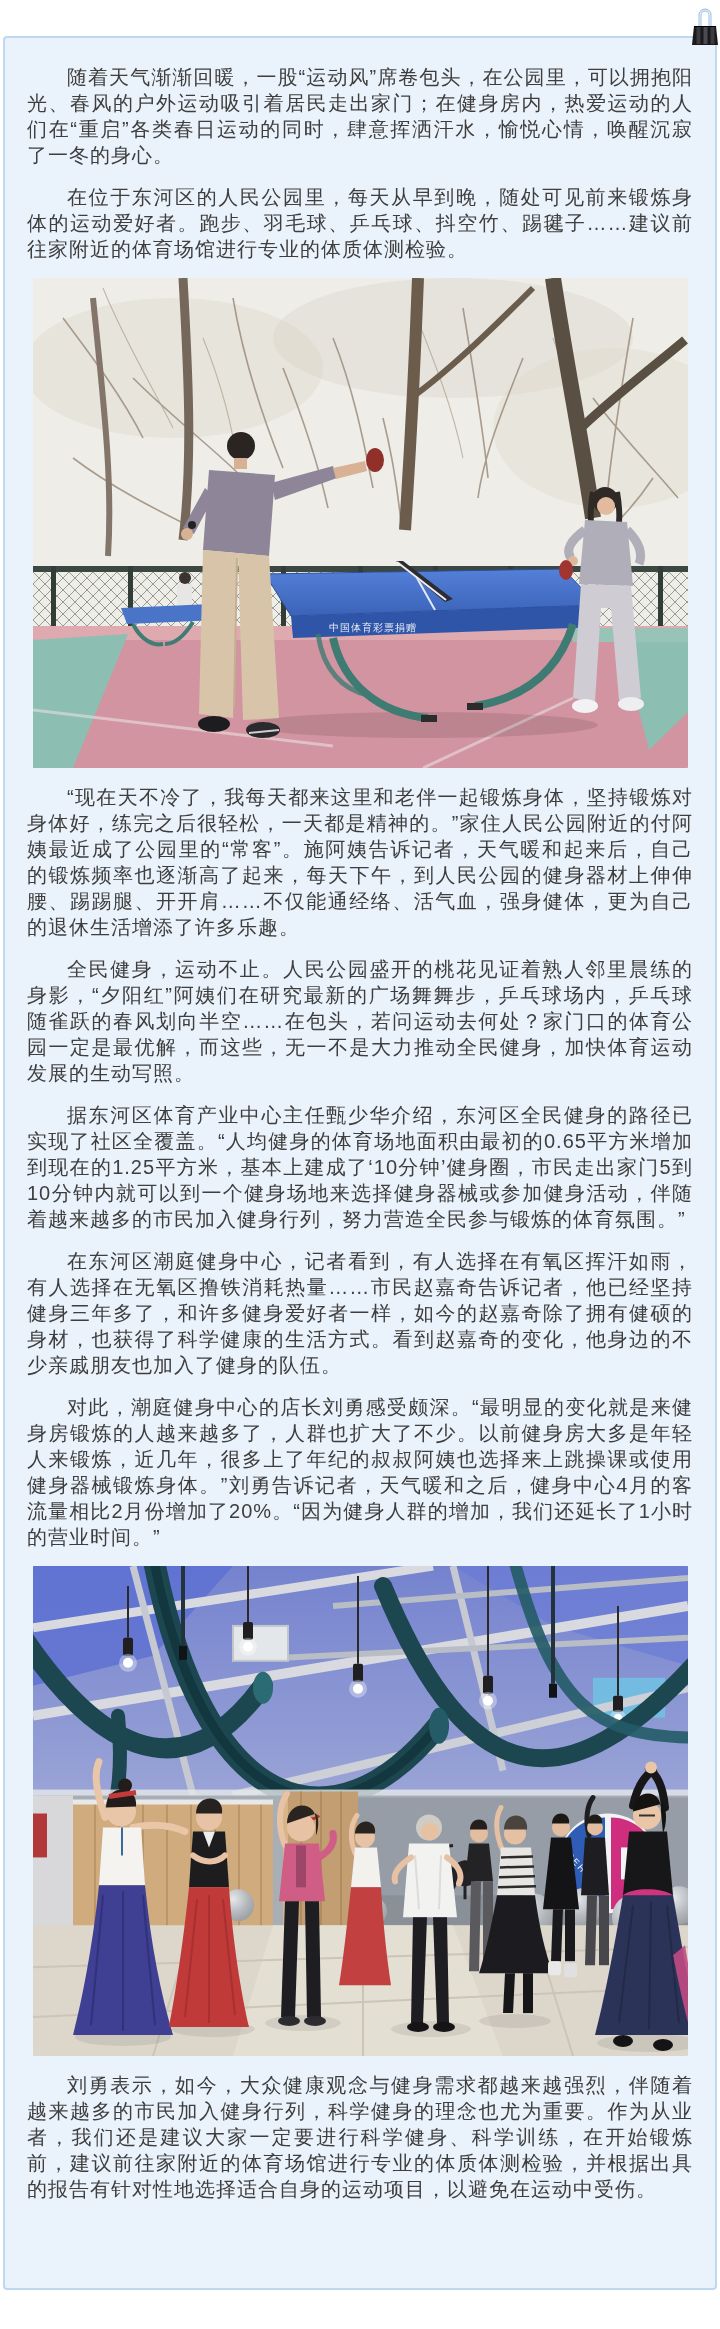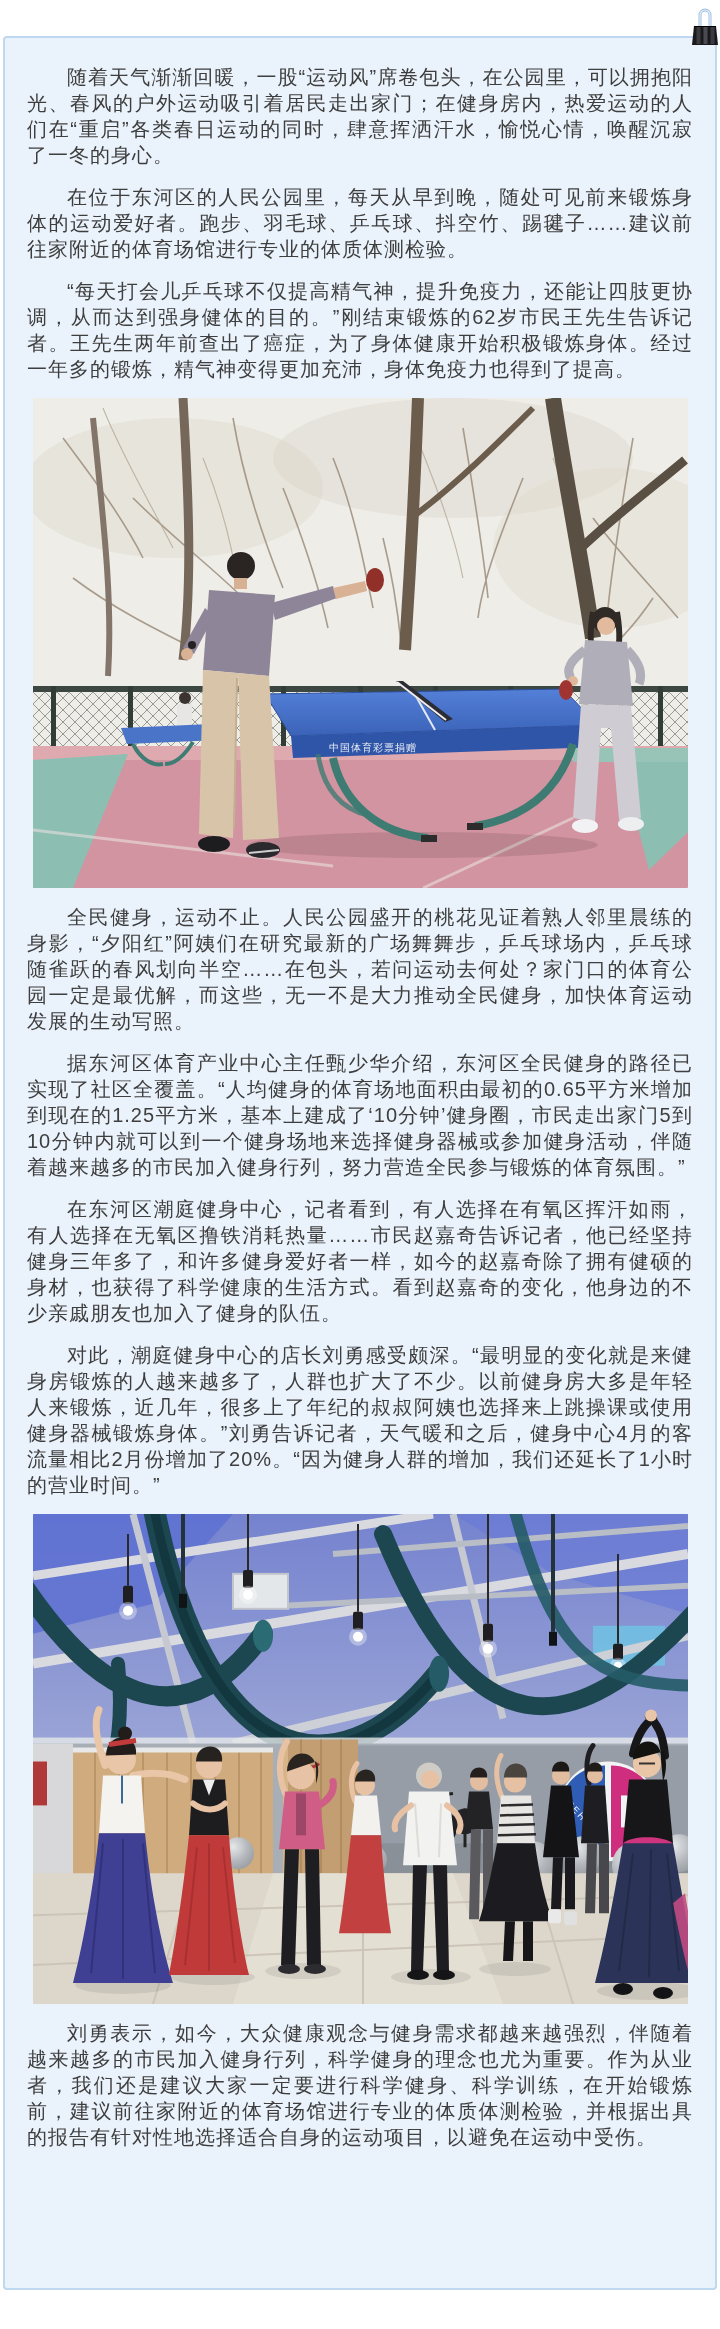--- a/index.html
+++ b/index.html
@@ -30,21 +30,20 @@
     <rect x="6.5" y="21" width="4" height="17" fill="#3b3b41"></rect>
     <rect x="13.5" y="21" width="4" height="17" fill="#4a4a52"></rect>
     <rect x="20.5" y="21" width="4" height="17" fill="#3b3b41"></rect>
     <line x1="4" y1="20.5" x2="26" y2="20.5" stroke="#000" stroke-width="1"></line>
   </svg>
 
   <div class="card">
     <div>
         <p class="para">随着天气渐渐回暖，一股“运动风”席卷包头，在公园里，可以拥抱阳光、春风的户外运动吸引着居民走出家门；在健身房内，热爱运动的人们在“重启”各类春日运动的同时，肆意挥洒汗水，愉悦心情，唤醒沉寂了一冬的身心。</p>
         <p class="para">在位于东河区的人民公园里，每天从早到晚，随处可见前来锻炼身体的运动爱好者。跑步、羽毛球、乒乓球、抖空竹、踢毽子……建议前往家附近的体育场馆进行专业的体质体测检验。</p>
-        <p class="para">“每天打会儿乒乓球不仅提高精气神，提升免疫力，还能让四肢更协调，从而达到强身健体的目的。”刚结束锻炼的62岁市民王先生告诉记者。王先生两年前查出了癌症，为了身体健康开始积极锻炼身体。经过一年多的锻炼，精气神变得更加充沛，身体免疫力也得到了提高。</p>
 <svg class="photo" viewBox="0 0 655 490" preserveAspectRatio="none">
   <defs>
     <linearGradient id="tblGrad" x1="0" y1="0" x2="0" y2="1">
       <stop offset="0" stop-color="#5580d8"></stop>
               <stop offset="1" stop-color="#3a63b8"></stop>
     </linearGradient>
     <pattern id="chainlink" width="12" height="12" patternUnits="userSpaceOnUse">
       <path d="M0,6 L6,0 L12,6 L6,12 Z" fill="none" stroke="#4a554f" stroke-width="1" opacity="0.55"></path>
     </pattern>
   </defs>
@@ -139,20 +138,21 @@
     <polygon points="552,242 594,244 600,308 546,306" fill="#b0aeb8"></polygon>
     <path d="M552,252 C538,262 532,272 538,280" fill="none" stroke="#b0aeb8" stroke-width="9"></path>
     <circle cx="540" cy="283" r="5" fill="#dfb79a"></circle>
     <ellipse cx="533" cy="292" rx="7" ry="10" fill="#a03430"></ellipse>
     <path d="M594,252 C606,264 610,276 606,286" fill="none" stroke="#b0aeb8" stroke-width="9"></path>
     <polygon points="548,306 598,308 608,420 586,422 578,330 568,330 562,424 540,420" fill="#cfccd4"></polygon>
     <ellipse cx="552" cy="428" rx="13" ry="7" fill="#f2f2f4"></ellipse>
     <ellipse cx="598" cy="426" rx="13" ry="7" fill="#eceef0"></ellipse>
   </g>
 </svg>
+<p class="para">“现在天不冷了，我每天都来这里和老伴一起锻炼身体，坚持锻炼对身体好，练完之后很轻松，一天都是精神的。”家住人民公园附近的付阿姨最近成了公园里的“常客”。施阿姨告诉记者，天气暖和起来后，自己的锻炼频率也逐渐高了起来，每天下午，到人民公园的健身器材上伸伸腰、踢踢腿、开开肩……不仅能通经络、活气血，强身健体，更为自己的退休生活增添了许多乐趣。</p>
         <p class="para">全民健身，运动不止。人民公园盛开的桃花见证着熟人邻里晨练的身影，“夕阳红”阿姨们在研究最新的广场舞舞步，乒乓球场内，乒乓球随雀跃的春风划向半空……在包头，若问运动去何处？家门口的体育公园一定是最优解，而这些，无一不是大力推动全民健身，加快体育运动发展的生动写照。</p>
         <p class="para">据东河区体育产业中心主任甄少华介绍，东河区全民健身的路径已实现了社区全覆盖。“人均健身的体育场地面积由最初的0.65平方米增加到现在的1.25平方米，基本上建成了‘10分钟’健身圈，市民走出家门5到10分钟内就可以到一个健身场地来选择健身器械或参加健身活动，伴随着越来越多的市民加入健身行列，努力营造全民参与锻炼的体育氛围。”</p>
         <p class="para">在东河区潮庭健身中心，记者看到，有人选择在有氧区挥汗如雨，有人选择在无氧区撸铁消耗热量……市民赵嘉奇告诉记者，他已经坚持健身三年多了，和许多健身爱好者一样，如今的赵嘉奇除了拥有健硕的身材，也获得了科学健康的生活方式。看到赵嘉奇的变化，他身边的不少亲戚朋友也加入了健身的队伍。</p>
         <p class="para">对此，潮庭健身中心的店长刘勇感受颇深。“最明显的变化就是来健身房锻炼的人越来越多了，人群也扩大了不少。以前健身房大多是年轻人来锻炼，近几年，很多上了年纪的叔叔阿姨也选择来上跳操课或使用健身器械锻炼身体。”刘勇告诉记者，天气暖和之后，健身中心4月的客流量相比2月份增加了20%。“因为健身人群的增加，我们还延长了1小时的营业时间。”</p>
 <svg class="photo" viewBox="0 0 655 491" preserveAspectRatio="none">
   <defs>
     <linearGradient id="ceil" x1="0" y1="0" x2="0" y2="1">
       <stop offset="0" stop-color="#7583cf"></stop>
               <stop offset="1" stop-color="#9aa4d6"></stop>
     </linearGradient>

